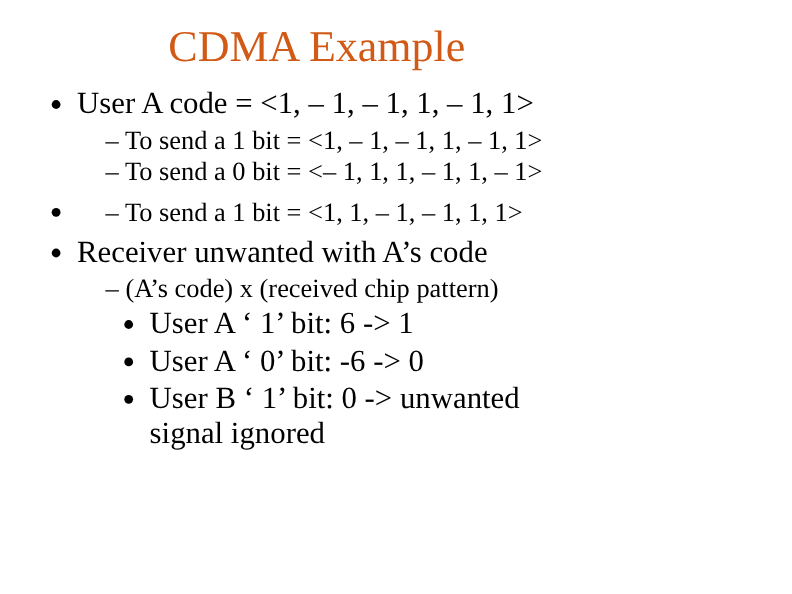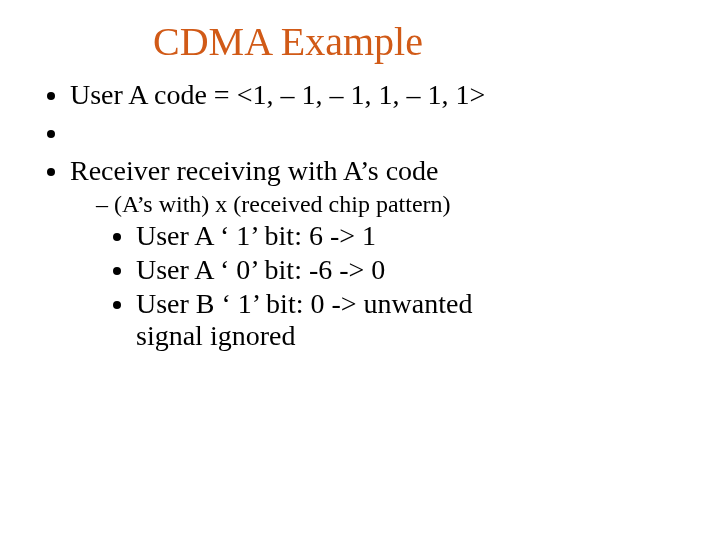--- a/index.html
+++ b/index.html
@@ -59,30 +59,37 @@
 </head>
 <body>
 
 <div class="slide">
   <h1 class="title">CDMA Example</h1>
 
   <ul class="level1">
 
     <li>
       <span>User A code = &lt;1, – 1, – 1, 1, – 1, 1&gt;</span>
+      <ul class="level2">
+        <li>To send a 1 bit = &lt;1, – 1, – 1, 1, – 1, 1&gt;</li>
+        <li>To send a 0 bit = &lt;– 1, 1, 1, – 1, 1, – 1&gt;</li>
+      </ul>
     </li>
 
     <li>
+      <ul class="level2">
+        <li>To send a 1 bit = &lt;1, 1, – 1, – 1, 1, 1&gt;</li>
+      </ul>
     </li>
 
     <li>
-      <span>Receiver receiving with A’s code</span>
+      <span>Receiver unwanted with A’s code</span>
       <ul class="level2">
         <li>
-          <span>(A’s with) x (received chip pattern)</span>
+          <span>(A’s code) x (received chip pattern)</span>
           <ul class="level3">
             <li>User A ‘ 1’ bit: 6 -&gt; 1</li>
             <li>User A ‘ 0’ bit: -6 -&gt; 0</li>
             <li>User B ‘ 1’ bit: 0 -&gt; unwanted signal ignored</li>
           </ul>
         </li>
       </ul>
     </li>
 
   </ul>

